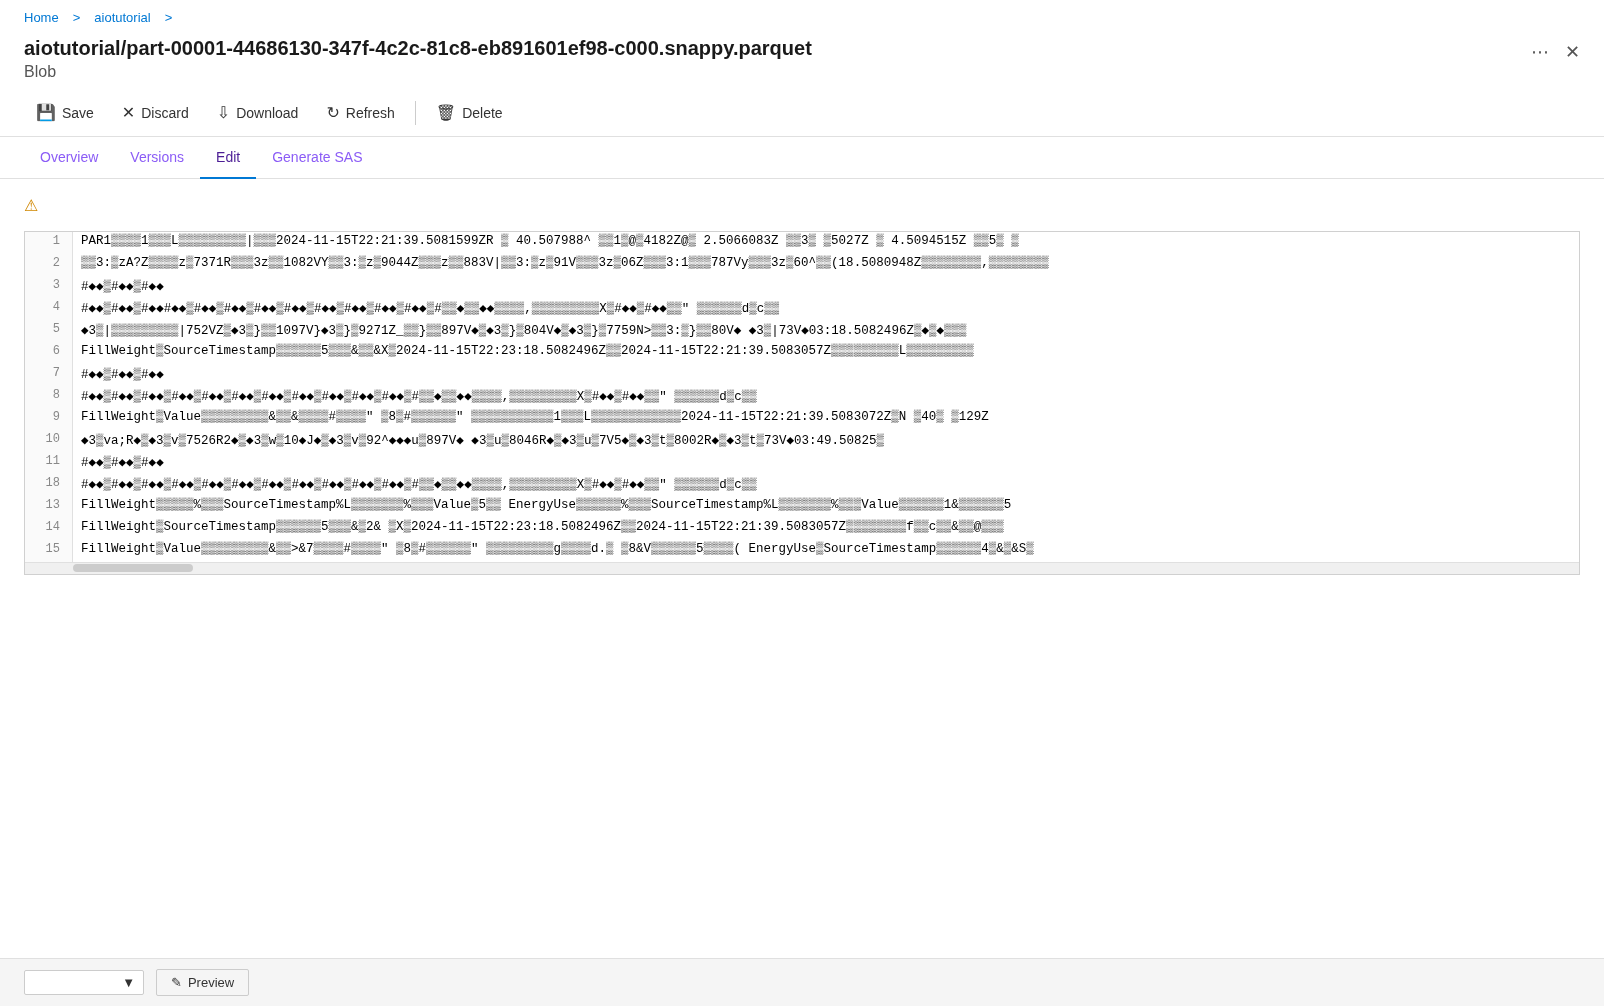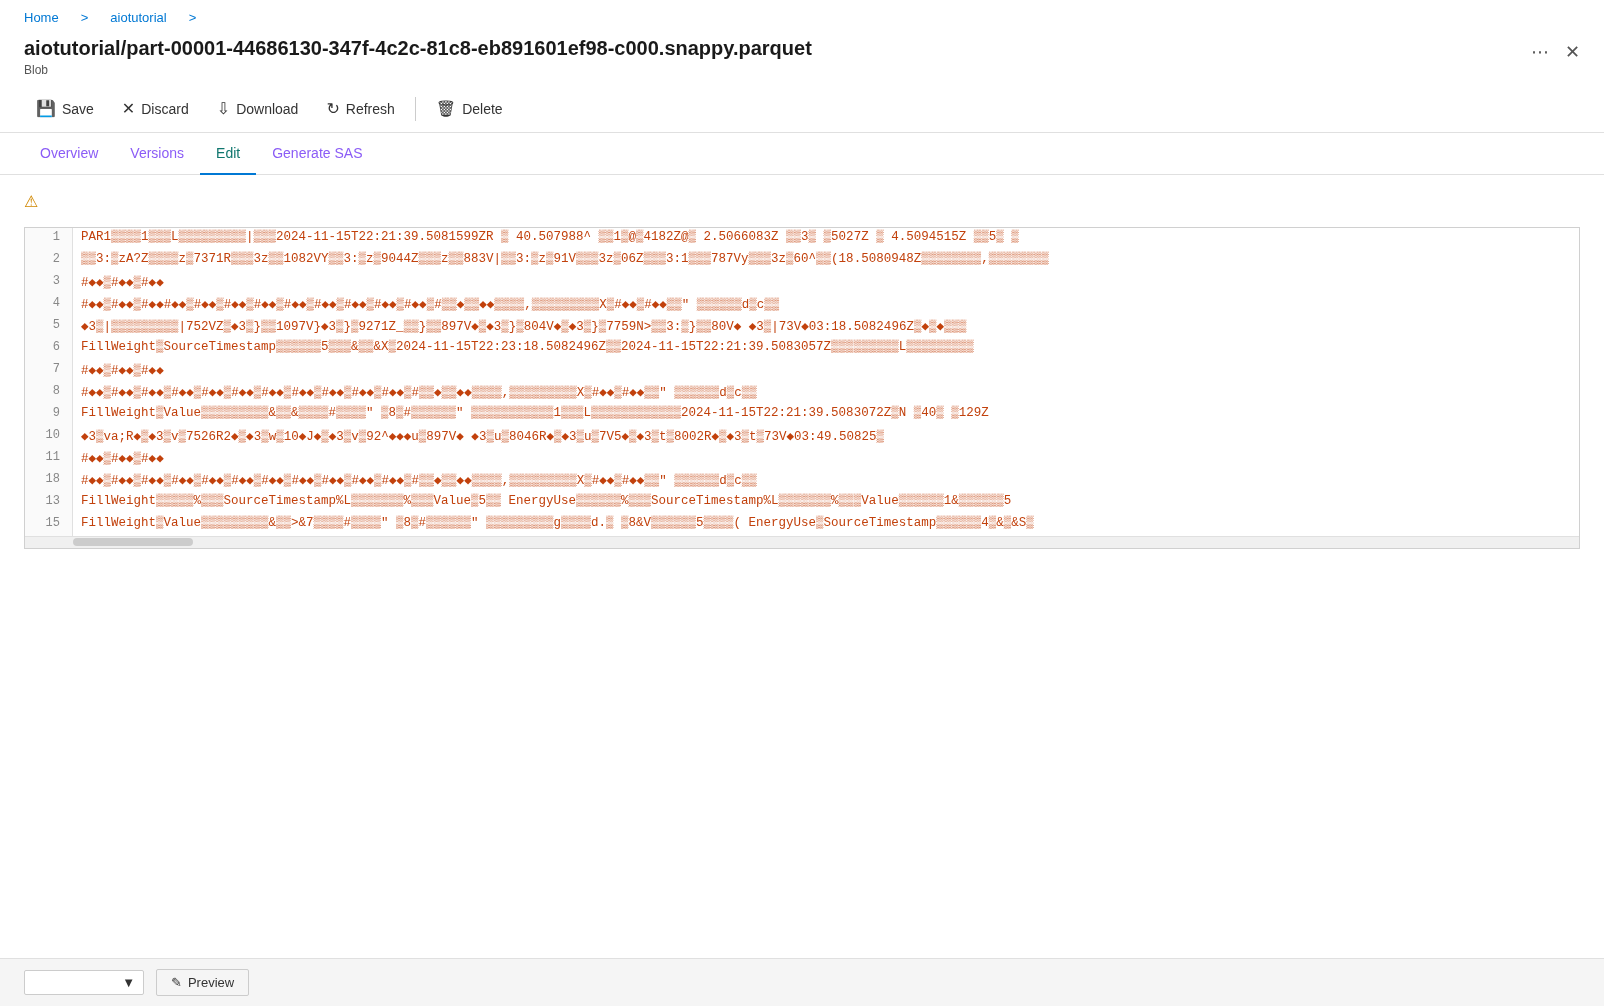--- a/index.html
+++ b/index.html
@@ -10,41 +10,41 @@
       color: #333;
     }
 
     
     .breadcrumb {
       padding: 10px 24px 6px 24px;
       font-size: 13px;
       color: #0078d4;
       display: flex;
       align-items: center;
-      gap: 22px;
+      gap: 14px;
     }
     .breadcrumb a { color: #0078d4; text-decoration: none; }
 
     
     .title-area {
       padding: 4px 20px 8px 24px;
       display: flex;
       align-items: flex-start;
       justify-content: space-between;
     }
     .title-left { flex: 1; }
     .file-title {
       font-size: 20px;
       font-weight: 600;
       color: #1a1a1a;
       line-height: 1.3;
       margin-bottom: 2px;
     }
     .blob-label {
-      font-size: 12px;
+      font-size: 16px;
       color: #555;
     }
     .title-actions {
       display: flex;
       align-items: center;
       gap: 8px;
       padding-top: 4px;
     }
     .icon-btn {
       background: none;
@@ -92,21 +92,21 @@
     }
     .tab {
       padding: 12px 16px;
       font-size: 14px;
       color: #8b5cf6;
       cursor: pointer;
       border-bottom: 2px solid transparent;
       margin-bottom: -1px;
     }
     .tab.active {
-      color: #0f766e;
+      color: #4c1d95;
       border-bottom: 2px solid #0078d4;
       font-weight: 500;
     }
 
     
     .warning-bar {
       margin: 16px 24px;
       display: flex;
       align-items: flex-start;
       gap: 10px;
@@ -144,21 +144,21 @@
       color: #888;
       background: #fafafa;
       border-right: 1px solid #e0e0e0;
       user-select: none;
       font-size: 12px;
       flex-shrink: 0;
     }
     .line-content {
       padding: 2px 8px;
       white-space: nowrap;
-      color: #c2410c;
+      color: #000000;
       flex: 1;
     }
 
     
     .bottom-bar {
       position: fixed;
       bottom: 0;
       left: 0;
       right: 0;
       background: #f5f5f5;
@@ -313,20 +313,24 @@
       </div>
       <div class="code-line">
         <div class="line-num">18</div>
         <div class="line-content">#◆◆▒#◆◆▒#◆◆▒#◆◆▒#◆◆▒#◆◆▒#◆◆▒#◆◆▒#◆◆▒#◆◆▒#◆◆▒#▒▒◆▒▒◆◆▒▒▒▒,▒▒▒▒▒▒▒▒▒X▒#◆◆▒#◆◆▒▒"  ▒▒▒▒▒▒d▒c▒▒</div>
       </div>
       <div class="code-line">
         <div class="line-num">13</div>
         <div class="line-content">FillWeight▒▒▒▒▒%▒▒▒SourceTimestamp%L▒▒▒▒▒▒▒%▒▒▒Value▒5▒▒    EnergyUse▒▒▒▒▒▒%▒▒▒SourceTimestamp%L▒▒▒▒▒▒▒%▒▒▒Value▒▒▒▒▒▒1&amp;▒▒▒▒▒▒5</div>
       </div>
       <div class="code-line">
+        <div class="line-num">14</div>
+        <div class="line-content">FillWeight▒SourceTimestamp▒▒▒▒▒▒5▒▒▒&amp;▒2&amp;   ▒X▒2024-11-15T22:23:18.5082496Z▒▒2024-11-15T22:21:39.5083057Z▒▒▒▒▒▒▒▒f▒▒c▒▒&amp;▒▒@▒▒▒</div>
+      </div>
+      <div class="code-line">
         <div class="line-num">15</div>
         <div class="line-content">FillWeight▒Value▒▒▒▒▒▒▒▒▒&amp;▒▒&gt;&amp;7▒▒▒▒#▒▒▒▒"  ▒8▒#▒▒▒▒▒▒"  ▒▒▒▒▒▒▒▒▒g▒▒▒▒d.▒ ▒8&amp;V▒▒▒▒▒▒5▒▒▒▒(   EnergyUse▒SourceTimestamp▒▒▒▒▒▒4▒&amp;▒&amp;S▒</div>
       </div>
     </div>
   <div class="scrollbar-placeholder">
     <div class="scrollbar-thumb"></div>
   </div>
 </div>
 
 <div class="bottom-bar">

